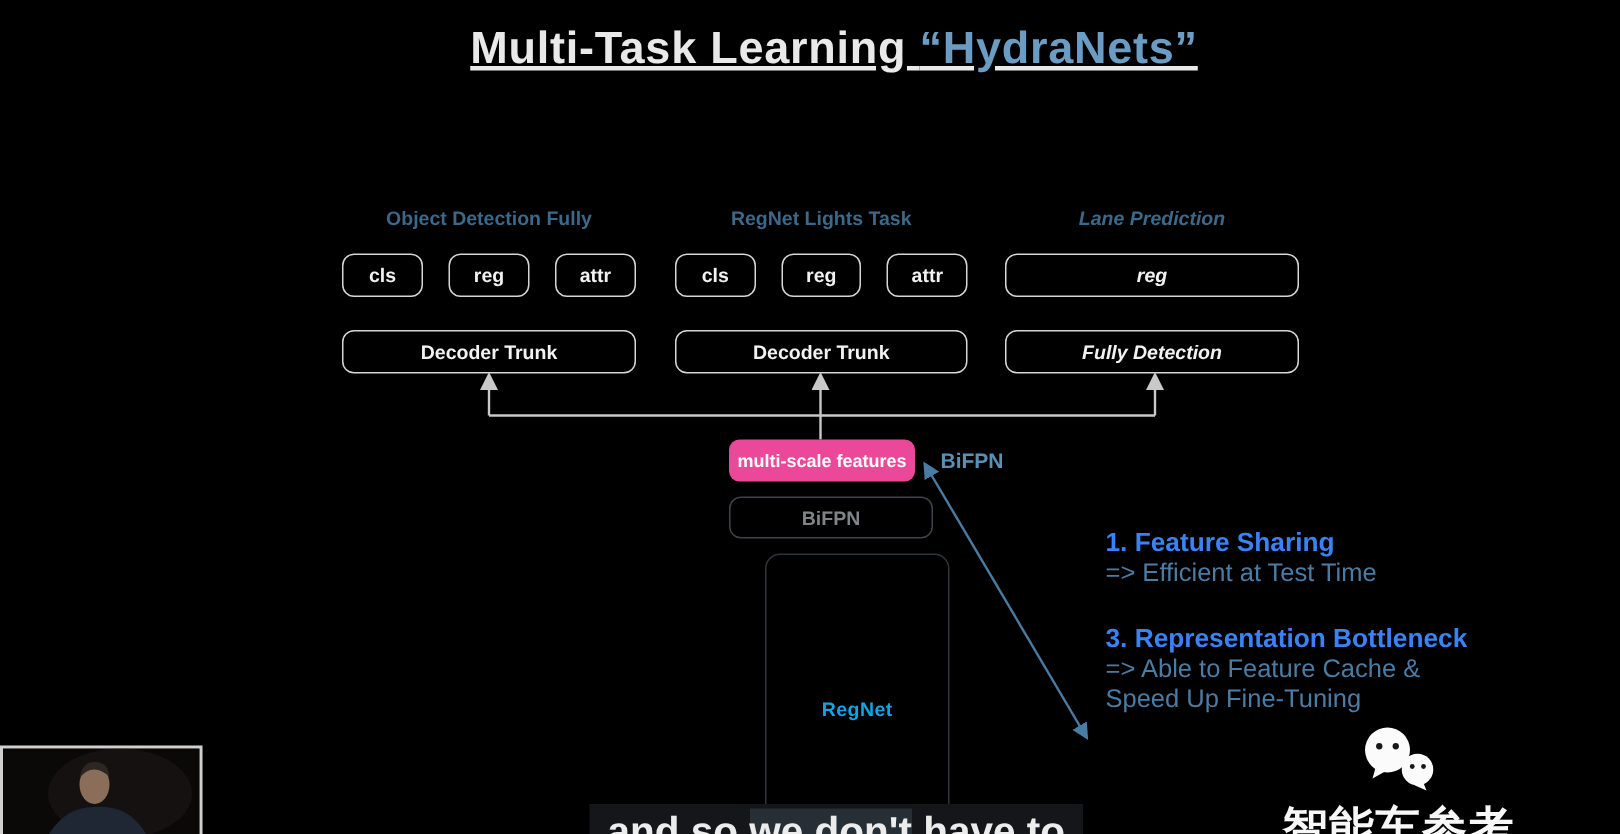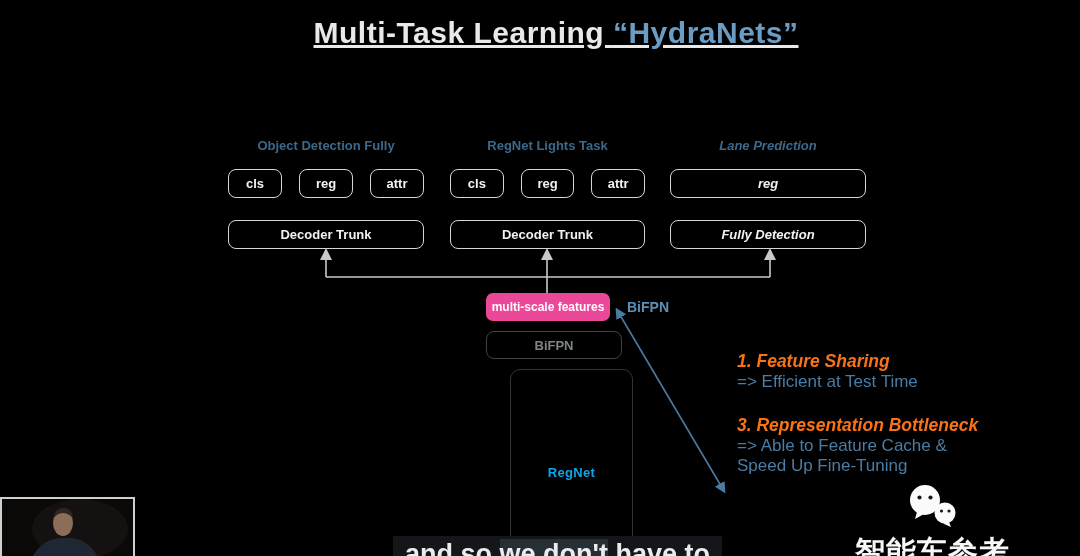--- a/index.html
+++ b/index.html
@@ -52,21 +52,21 @@
     box-sizing:border-box;border:1.5px solid #303436;border-radius:10px;
     display:flex;align-items:center;justify-content:center;
     color:#0ea5e9;font-size:13px;font-weight:bold;letter-spacing:.3px;margin-left:24px;
   }
   
   .arrows{position:absolute;left:0;top:0;width:1080px;height:556px;pointer-events:none;}
   
   .benefits{position:absolute;left:737px;top:351px;}
   .benefit{margin-bottom:23px;}
   .benefit .bh{
-    color:#f97316;font-size:17.5px;font-weight:bold;line-height:21px;white-space:nowrap;font-style:italic;
+    color:#3b82f6;font-size:17.5px;font-weight:bold;line-height:21px;white-space:nowrap;
   }
   .benefit .bd{
     color:#4b7ca4;font-size:17px;font-weight:400;line-height:20px;white-space:nowrap;
   }
   
   .watermark{
     position:absolute;left:855px;top:484px;display:flex;align-items:center;gap:4px;flex-direction:column;
   }
   .wm-text{
     color:#f7f7f7;font-size:30px;font-weight:bold;letter-spacing:1px;

